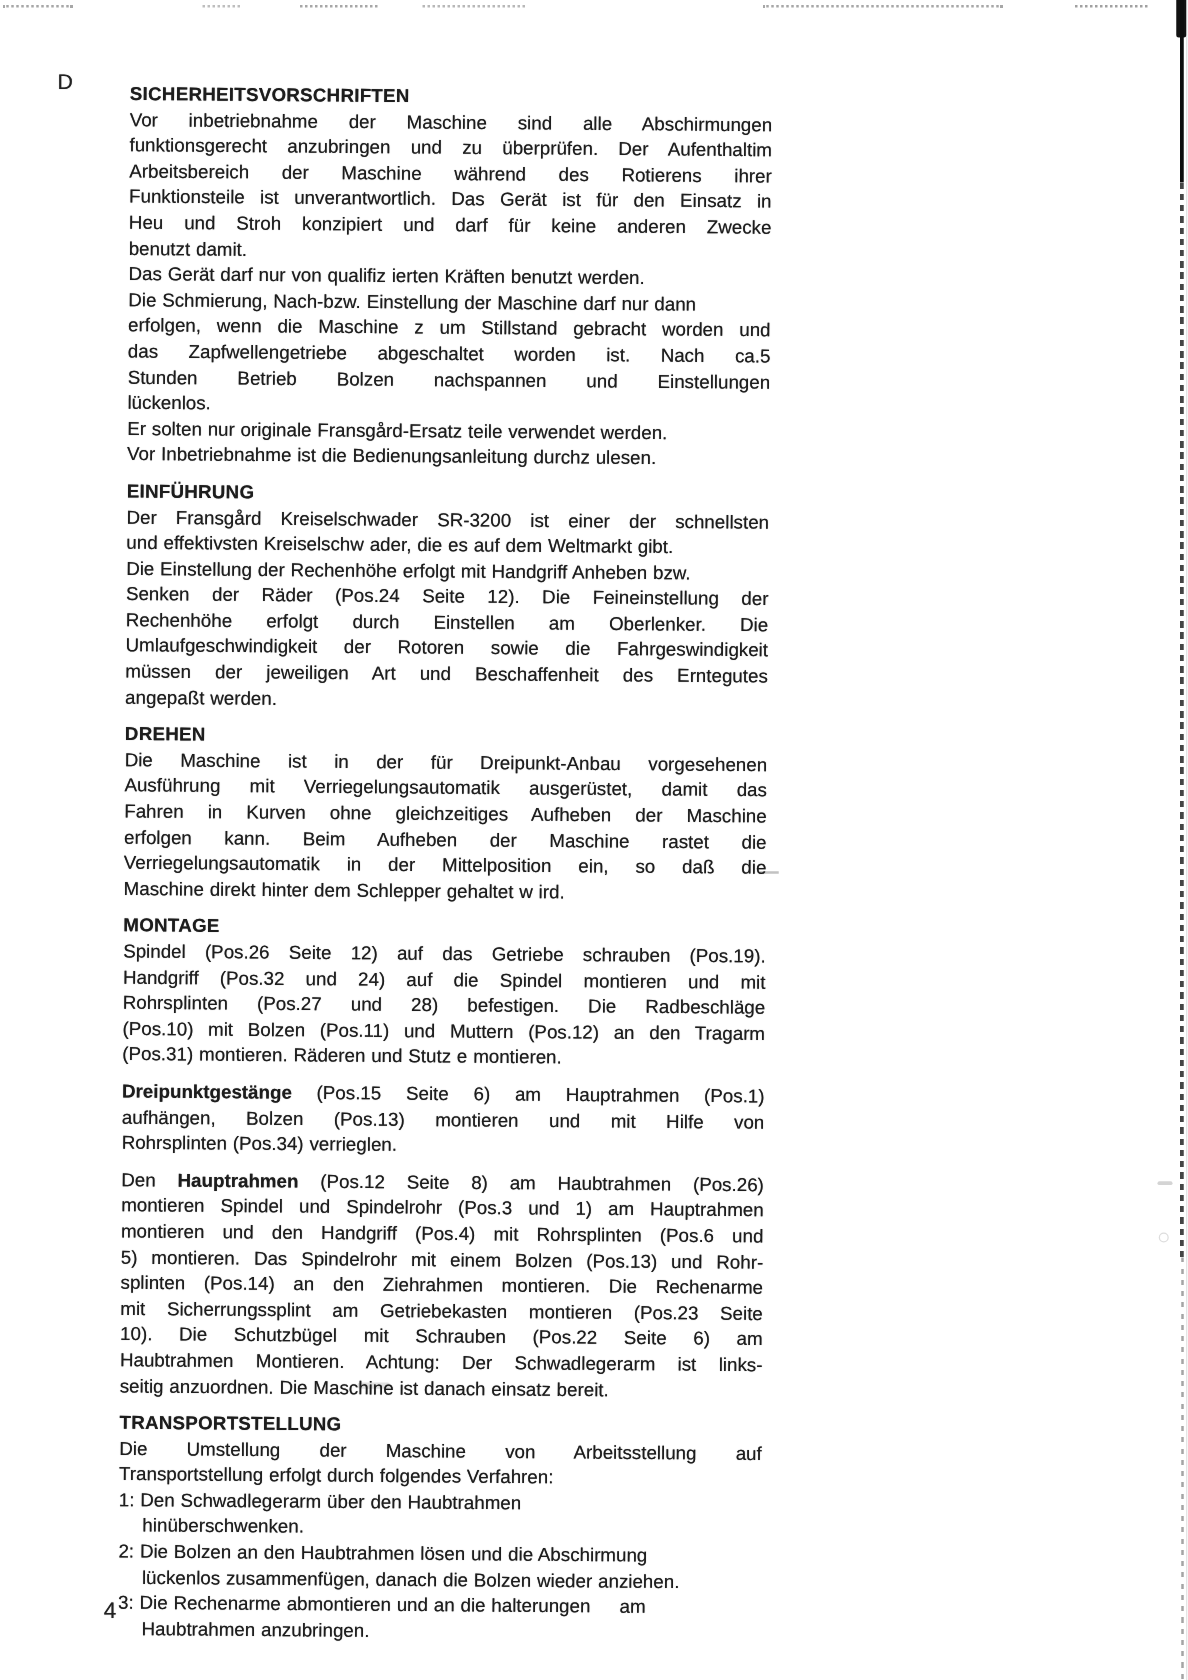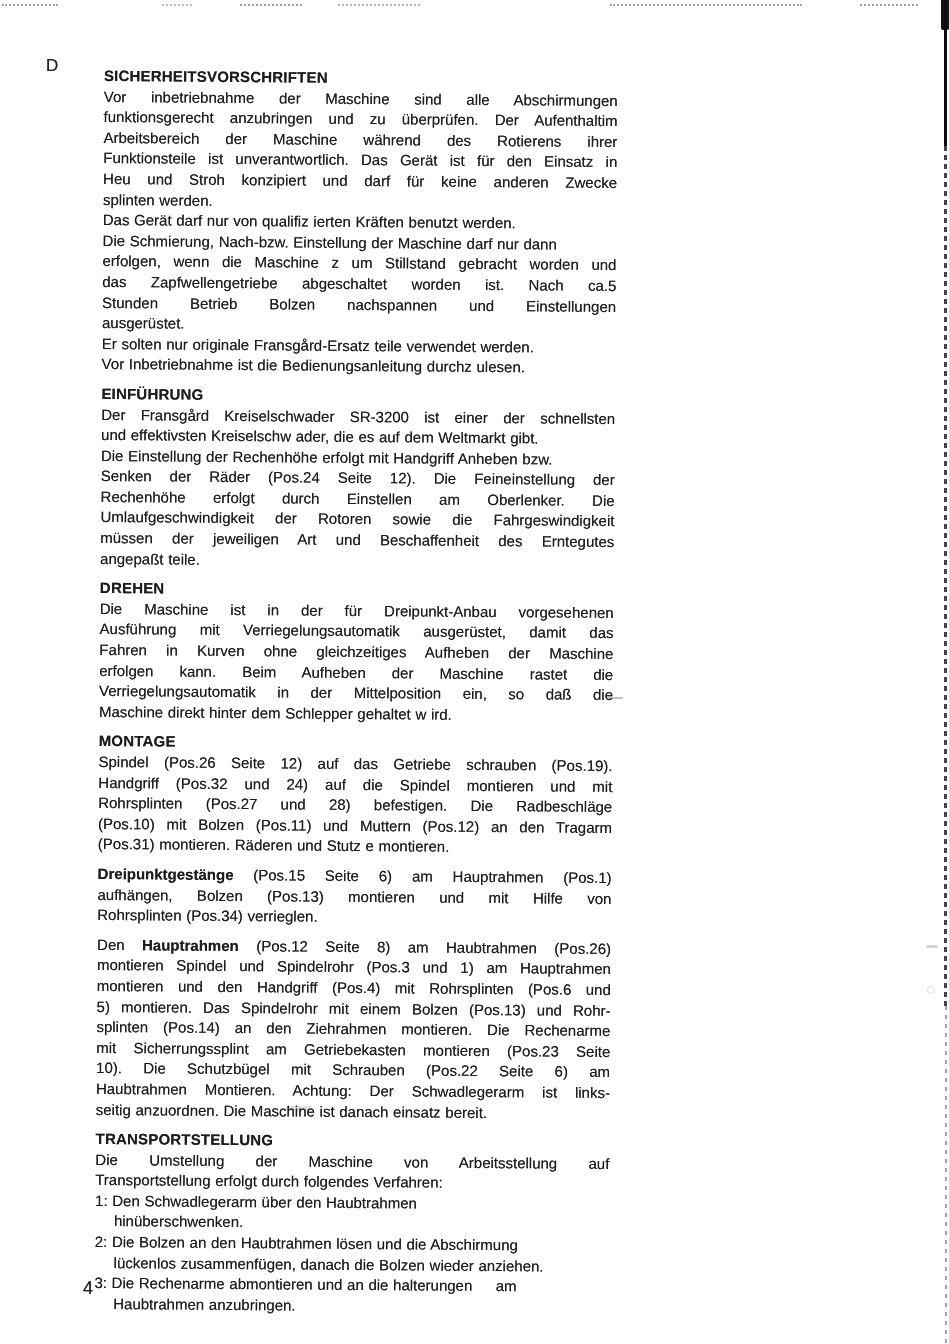--- a/index.html
+++ b/index.html
@@ -77,42 +77,42 @@
 
   <div class="doc-column">
       <section class="sec">
         <div class="hd">SICHERHEITSVORSCHRIFTEN</div>
         <div class="para">
           <div class="line j"><span>Vor inbetriebnahme der Maschine sind alle Abschirmungen</span></div>
           <div class="line j"><span>funktionsgerecht anzubringen und zu überprüfen. Der Aufenthaltim</span></div>
           <div class="line j"><span>Arbeitsbereich der Maschine während des Rotierens ihrer</span></div>
           <div class="line j"><span>Funktionsteile ist unverantwortlich. Das Gerät ist für den Einsatz in</span></div>
           <div class="line j"><span>Heu und Stroh konzipiert und darf für keine anderen Zwecke</span></div>
-          <div class="line"><span>splinten werden.</span></div>
+          <div class="line"><span>benutzt damit.</span></div>
           <div class="line"><span>Das Gerät darf nur von qualifiz ierten Kräften benutzt werden.</span></div>
           <div class="line"><span>Die Schmierung, Nach-bzw. Einstellung der Maschine darf nur dann</span></div>
           <div class="line j"><span>erfolgen, wenn die Maschine z um Stillstand gebracht worden und</span></div>
           <div class="line j"><span>das Zapfwellengetriebe abgeschaltet worden ist. Nach ca.5</span></div>
           <div class="line j"><span>Stunden Betrieb Bolzen nachspannen und Einstellungen</span></div>
-          <div class="line"><span>ausgerüstet.</span></div>
+          <div class="line"><span>lückenlos.</span></div>
           <div class="line"><span>Er solten nur originale Fransgård-Ersatz teile verwendet werden.</span></div>
           <div class="line"><span>Vor Inbetriebnahme ist die Bedienungsanleitung durchz ulesen.</span></div>
         </div>
       </section>
       <section class="sec">
         <div class="hd">EINFÜHRUNG</div>
         <div class="para">
           <div class="line j"><span>Der Fransgård Kreiselschwader SR-3200 ist einer der schnellsten</span></div>
           <div class="line"><span>und effektivsten Kreiselschw ader, die es auf dem Weltmarkt gibt.</span></div>
           <div class="line"><span>Die Einstellung der Rechenhöhe erfolgt mit Handgriff Anheben bzw.</span></div>
           <div class="line j"><span>Senken der Räder (Pos.24 Seite 12). Die Feineinstellung der</span></div>
           <div class="line j"><span>Rechenhöhe erfolgt durch Einstellen am Oberlenker. Die</span></div>
           <div class="line j"><span>Umlaufgeschwindigkeit der Rotoren sowie die Fahrgeswindigkeit</span></div>
           <div class="line j"><span>müssen der jeweiligen Art und Beschaffenheit des Erntegutes</span></div>
-          <div class="line"><span>angepaßt teile.</span></div>
+          <div class="line"><span>angepaßt werden.</span></div>
         </div>
       </section>
       <section class="sec">
         <div class="hd">DREHEN</div>
         <div class="para">
           <div class="line j"><span>Die Maschine ist in der für Dreipunkt-Anbau vorgesehenen</span></div>
           <div class="line j"><span>Ausführung mit Verriegelungsautomatik ausgerüstet, damit das</span></div>
           <div class="line j"><span>Fahren in Kurven ohne gleichzeitiges Aufheben der Maschine</span></div>
           <div class="line j"><span>erfolgen kann. Beim Aufheben der Maschine rastet die</span></div>
           <div class="line j"><span>Verriegelungsautomatik in der Mittelposition ein, so daß die</span></div>

